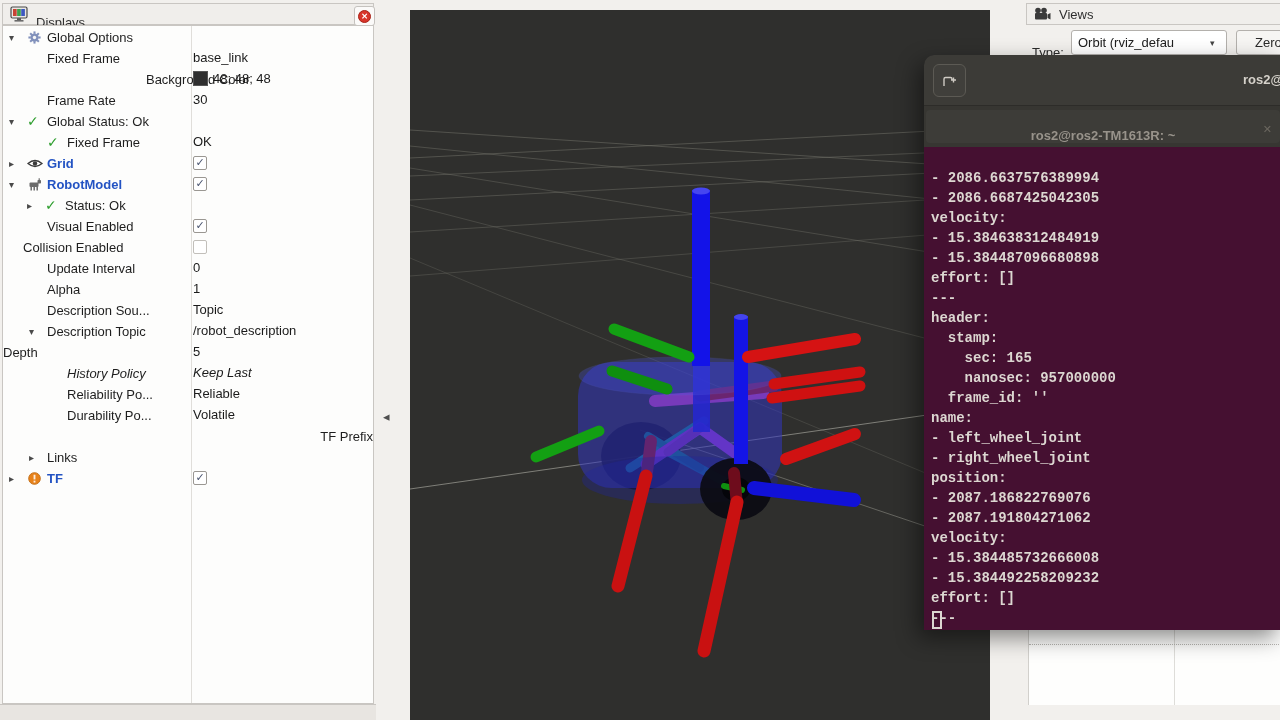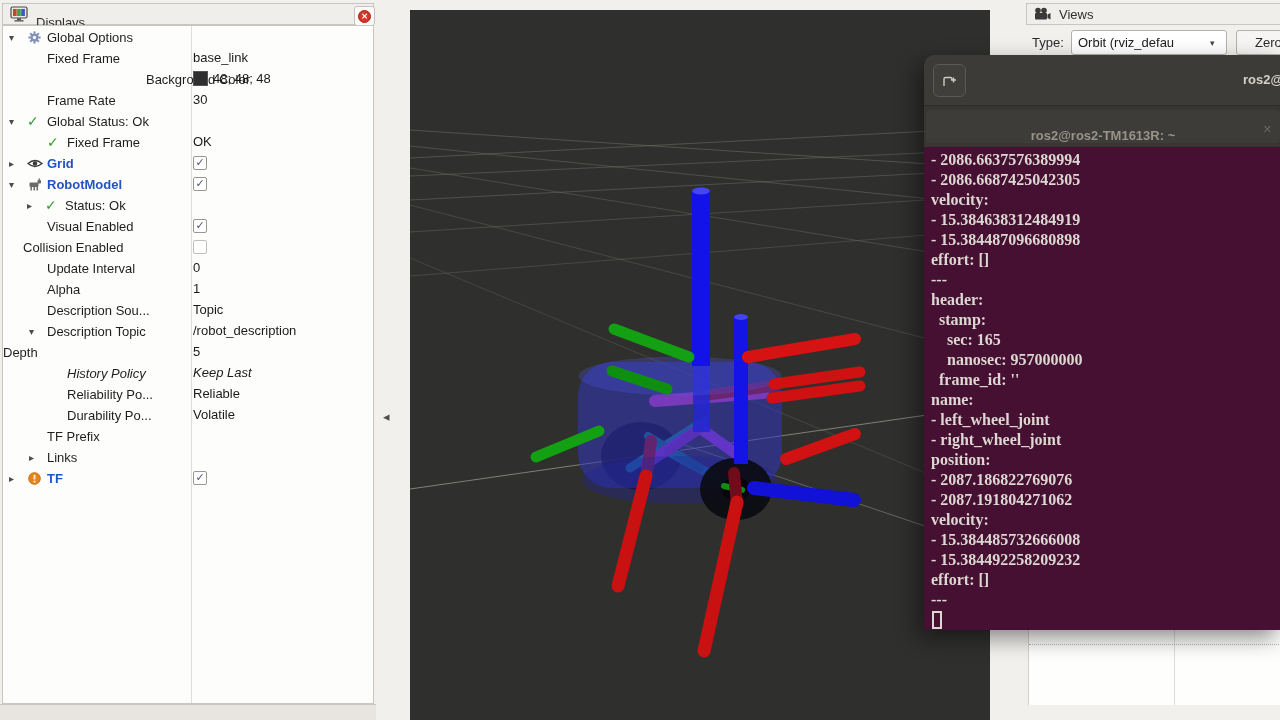--- a/index.html
+++ b/index.html
@@ -29,21 +29,21 @@
   .swatch{width:13px;height:13px;background:#2f2f2f;border:1px solid #555;margin-right:5px;}
   .okmark{color:#2e9e2e;font-weight:bold;font-size:14px;font-family:"DejaVu Sans",sans-serif;}
   #displays-footer{position:absolute;left:0;top:704px;width:376px;height:16px;background:#e8e5e1;border-top:1px solid #c9c6c2;box-sizing:border-box;}
   #collapse-arrow{position:absolute;left:383px;top:409px;font-family:"DejaVu Sans",sans-serif;font-size:13px;color:#4f4f4f;}
   
   #viewport{position:absolute;left:410px;top:10px;width:580px;height:710px;background:#2f2f2d;}
   
   #views-header{position:absolute;left:1026px;top:3px;width:256px;height:22px;background:#f0eeeb;
     border:1px solid #c9c6c2;box-sizing:border-box;display:flex;align-items:center;}
   #views-header .ttl{margin-left:6px;color:#2f2f2f;}
-  #type-label{position:absolute;left:1032px;top:35px;color:#2a2a2a;text-align:center;}
+  #type-label{position:absolute;left:1032px;top:45px;color:#2a2a2a;text-align:center;}
   #type-combo{position:absolute;left:1071px;top:30px;width:156px;height:25px;background:#fff;
     border:1px solid #b3b0ac;border-radius:3px;box-sizing:border-box;display:flex;align-items:center;}
   #type-combo .cv{margin-left:6px;white-space:nowrap;overflow:hidden;flex:1;}
   #type-combo .arr{flex:0 0 16px;font-family:"DejaVu Sans",sans-serif;font-size:9px;color:#444;}
   #zero-btn{position:absolute;left:1236px;top:30px;width:62px;height:25px;background:#f6f5f3;
     border:1px solid #b3b0ac;border-radius:3px;box-sizing:border-box;text-align:left;padding-left:18px;line-height:23px;color:#2a2a2a;}
   #views-list{position:absolute;left:1028px;top:58px;width:253px;height:647px;background:#fefefd;
     border-left:1px solid #d2d0cc;border-top:1px solid #d2d0cc;box-sizing:border-box;}
   #views-list .vdiv{position:absolute;left:145px;top:0;bottom:0;width:1px;background:#deddd9;}
   #views-list .hdot{position:absolute;left:0;right:0;top:585px;border-top:1px dotted #b9b7b3;}
@@ -52,22 +52,22 @@
     box-shadow:-6px 8px 22px rgba(0,0,0,.45);overflow:hidden;}
   #term-titlebar{position:absolute;left:0;top:0;right:0;height:50px;background:#3c3b37;border-radius:10px 0 0 0;}
   #newtab-btn{position:absolute;left:9px;top:9px;width:31px;height:31px;border:1px solid #5c5a54;border-radius:6px;
     display:flex;align-items:center;justify-content:center;background:#403f3b;}
   #term-title{position:absolute;left:319px;top:17px;width:39px;overflow:hidden;color:#d5d1ca;font-weight:bold;font-size:13px;white-space:nowrap;}
   #term-tabbar{position:absolute;left:0;top:50px;right:0;height:42px;background:#373632;border-top:1px solid #2d2c29;box-sizing:border-box;}
   #term-tab{position:absolute;inset:4px 2px 4px 2px;background:#3d3c38;border-radius:4px;
     display:flex;align-items:flex-end;justify-content:center;color:#98938b;font-weight:bold;font-size:13px;}
   #term-tab-close{position:absolute;right:8px;top:13px;color:#6b675f;font-size:11px;font-family:"DejaVu Sans",sans-serif;}
   #term-body{position:absolute;left:0;top:92px;right:0;bottom:0;background:#451031;}
-  #term-pre{position:absolute;left:7px;top:3px;margin:0;font-family:Liberation Serif, serif;
-    font-size:16px;font-weight:bold;line-height:20px;color:#dcd7d1;white-space:pre;}
+  #term-pre{position:absolute;left:7px;top:21px;margin:0;font-family:Liberation Mono, monospace;
+    font-size:14px;font-weight:bold;line-height:20px;color:#dcd7d1;white-space:pre;}
   #term-cursor{position:absolute;left:8px;top:464px;width:10px;height:18px;border:2px solid #dcd7d1;box-sizing:border-box;}
 </style>
 </head>
 <body>
 
 <div id="screen">
 
   <div id="displays-header">
     <span class="tico" style="margin-left:7px">
       <svg width="18" height="17" viewBox="0 0 18 17">
@@ -235,21 +235,21 @@
         <span class="tval">
           <span>Reliable</span>
         </span>
       </div>
       <div class="trow" style="padding-left: 64px;">
         <span class="tlabel">Durability Po...</span>
         <span class="tval">
           <span>Volatile</span>
         </span>
       </div>
-      <div class="trow" style="padding-left: 44px;">
+      <div class="trow" style="padding-left: 44px; justify-content: flex-end;">
         <span class="tlabel">TF Prefix</span>
         <span class="tval">
           <span></span>
         </span>
       </div>
       <div class="trow" style="padding-left: 26px;">
         <span class="exp">▸</span>
         <span class="tlabel">Links</span>
       </div>
       <div class="trow" style="padding-left: 6px;">

